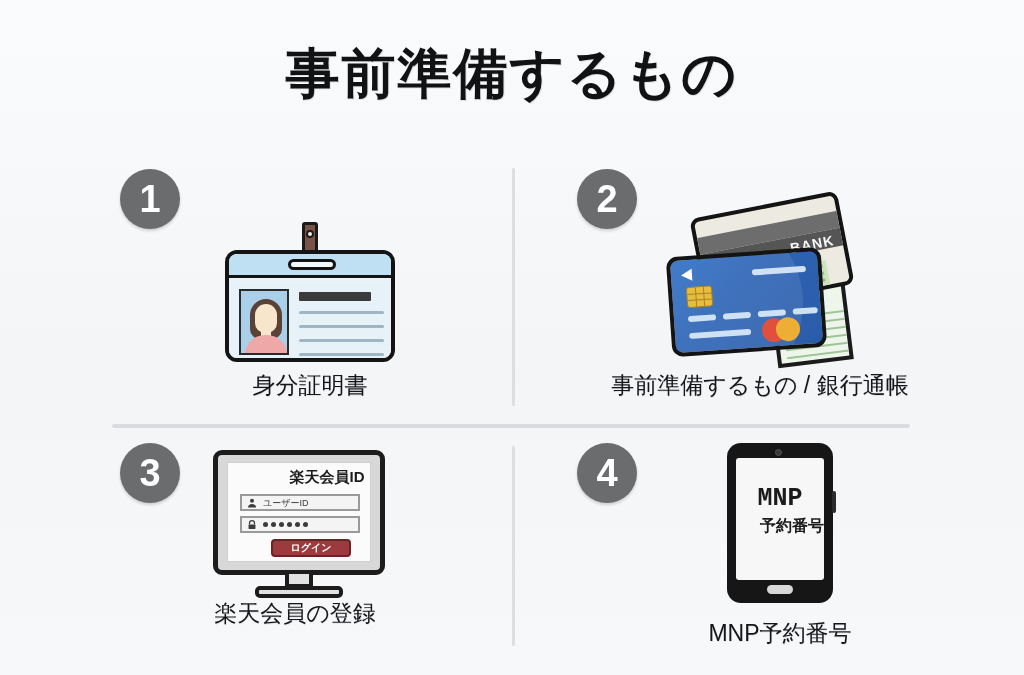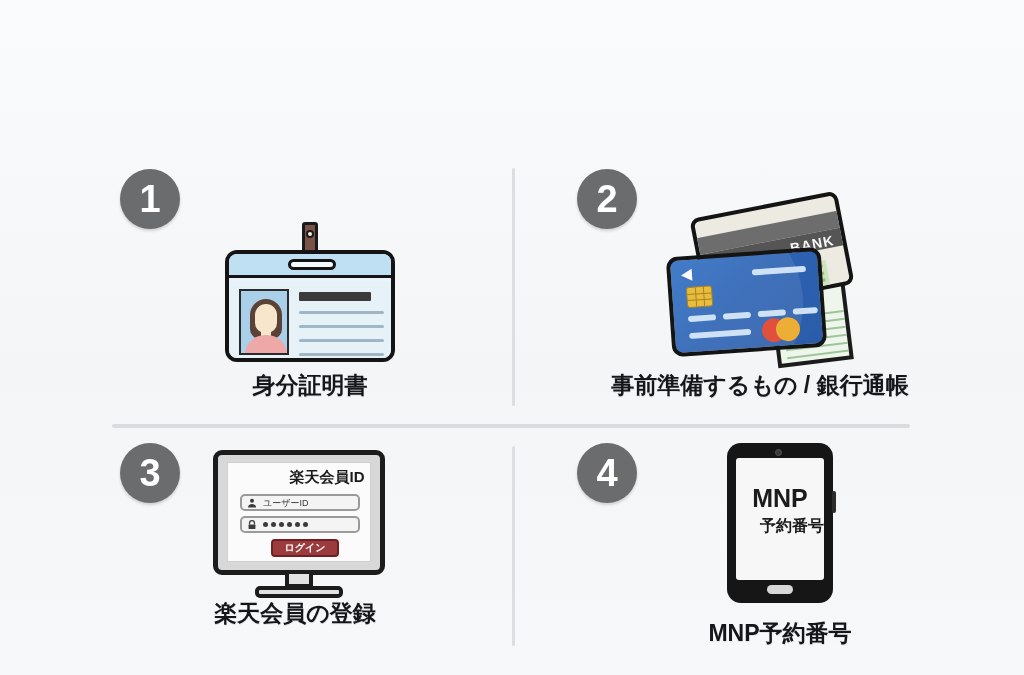--- a/index.html
+++ b/index.html
@@ -65,21 +65,21 @@
     font-size: 38px;
     font-weight: bold;
     line-height: 60px;
     text-align: center;
     box-shadow: 0 2px 3px rgba(0,0,0,0.16);
   }
   .caption {
     position: absolute;
     text-align: center;
     font-size: 23px;
-    font-weight: bold;
+    font-weight: normal;
     color: #15161a;
     white-space: nowrap;
     text-shadow: 0.5px 0.5px 0 rgba(0,0,0,0.08);
   }
   
   .idcard-wrap { position: absolute; left: 225px; top: 222px; width: 170px; height: 140px; }
   .clip-stem {
     position: absolute; left: 77px; top: 0; width: 16px; height: 40px;
     background: #7a5347; border: 3px solid #1a1a1a; border-radius: 3px; box-sizing: border-box;
   }
@@ -154,54 +154,55 @@
     position: absolute; left: 8px; top: 0; width: 172px; height: 125px;
     background: #d8d8d8; border: 5px solid #1c1c1c; border-radius: 9px; box-sizing: border-box;
   }
   .screen {
     position: absolute; left: 9px; top: 7px; width: 144px; height: 100px;
     background: #fbfbfb; border: 1px solid #cfcfcf; box-sizing: border-box;
   }
   .rak-title { position: absolute; left: 0; top: 5px; width: 100%; text-align: center; font-size: 15px; font-weight: bold; color: #1b1b1b; padding-left: 28px; }
   .field {
     position: absolute; left: 12px; width: 120px; height: 17px;
-    background: #f4f4f4; border: 2px solid #9a9a9a; border-radius: 5px; box-sizing: border-box;
+    background: #f4f4f4; border: 2px solid #9a9a9a; border-radius: 0; box-sizing: border-box;
   }
   .field .fi-icon { position: absolute; left: 5px; top: 2px; width: 10px; height: 10px; }
   .field .fi-text { position: absolute; left: 21px; top: 1px; font-size: 9px; color: #3b3b3b; }
   .dots { position: absolute; left: 21px; top: 4px; display: flex; gap: 3px; }
   .dots span { width: 5px; height: 5px; border-radius: 50%; background: #3b3b3b; display: block; }
   .login-btn {
-    position: absolute; left: 43px; top: 76px; width: 68px; height: 18px;
+    position: absolute; left: 43px; top: 76px; width: 80px; height: 18px;
     background: #9b3b3e; border: 2px solid #6e2124; border-radius: 4px; box-sizing: border-box;
     color: #ffffff; font-size: 10px; font-weight: bold; text-align: center; line-height: 14px;
   }
   .mon-neck { position: absolute; left: 80px; top: 124px; width: 28px; height: 14px; background: #e2e2e2; border: 4px solid #1c1c1c; border-top: none; box-sizing: border-box; }
   .mon-base { position: absolute; left: 50px; top: 136px; width: 88px; height: 12px; background: #e2e2e2; border: 4px solid #1c1c1c; border-radius: 5px; box-sizing: border-box; }
   
-  .phone-wrap { position: absolute; left: 727px; top: 443px; width: 106px; height: 160px; }
+  .phone-wrap { position: absolute; left: 727px; top: 443px; width: 106px; height: 160px; font-family: Liberation Mono, monospace; }
   .phone {
     position: absolute; left: 0; top: 0; width: 106px; height: 160px;
     background: #161616; border-radius: 14px;
   }
   .phone-screen {
     position: absolute; left: 9px; top: 15px; width: 88px; height: 122px;
     background: #f7f7f7; border-radius: 3px;
   }
   .phone-cam { position: absolute; left: 48px; top: 6px; width: 7px; height: 7px; border-radius: 50%; background: #3a3a3a; border: 1px solid #555; box-sizing: border-box; }
   .phone-home { position: absolute; left: 40px; top: 142px; width: 26px; height: 9px; border-radius: 5px; background: #d8d8d8; }
   .phone-btn { position: absolute; right: -3px; top: 48px; width: 4px; height: 22px; border-radius: 2px; background: #2c2c2c; }
   .mnp-main { position: absolute; left: 0; top: 26px; width: 100%; text-align: center; font-size: 25px; font-weight: bold; color: #1b1b1b; }
   .mnp-sub { position: absolute; left: 0; top: 58px; width: 100%; text-align: right; font-size: 16px; font-weight: bold; color: #1b1b1b; }
 </style>
 </head>
 <body>
 
 <div class="slide">
 
+  <div class="title">事前準備するもの</div>
 
   <div class="v-divider top"></div>
   <div class="v-divider bottom"></div>
   <div class="h-divider"></div>
 
   <div class="quad">
     <div class="badge" style="left:120px; top:169px;">1</div>
 
     <div class="idcard-wrap">
       <div class="clip-stem"></div>

